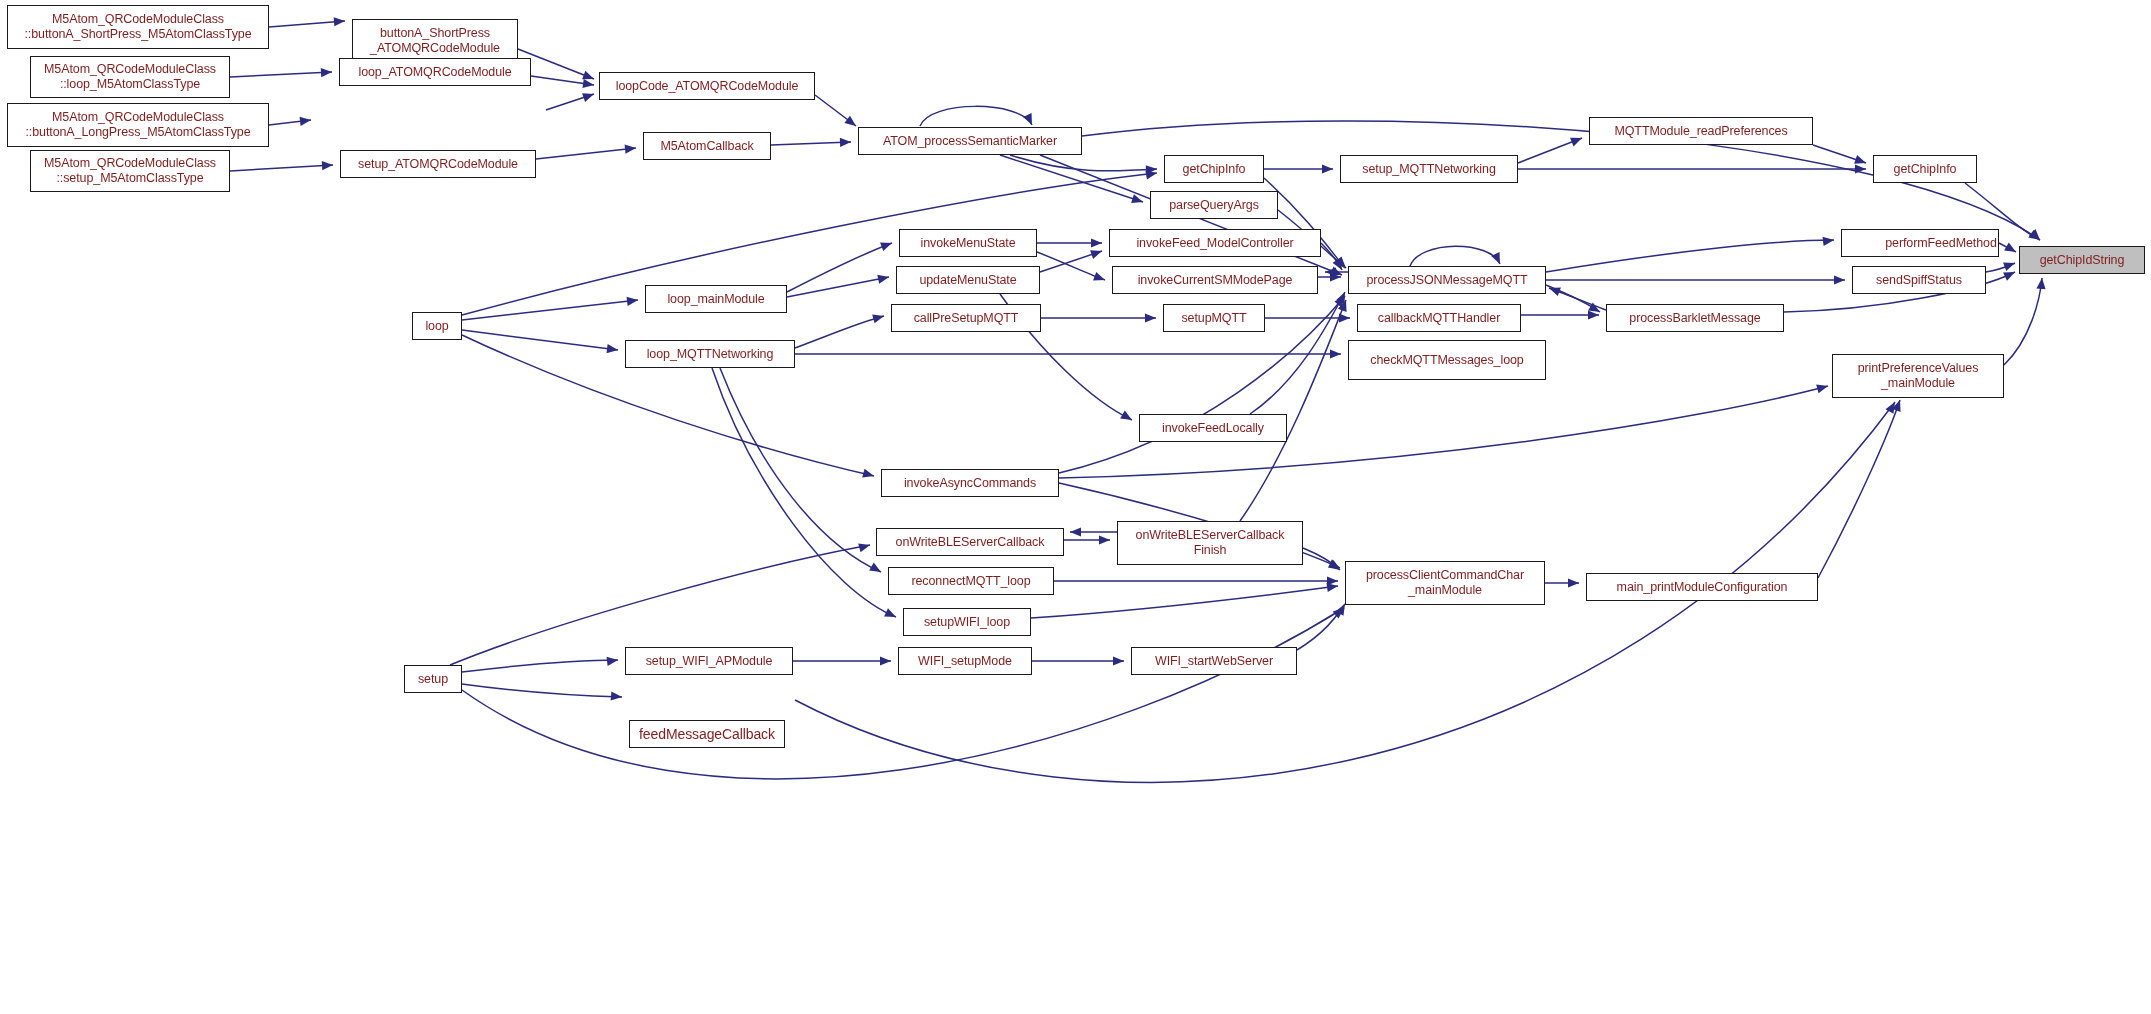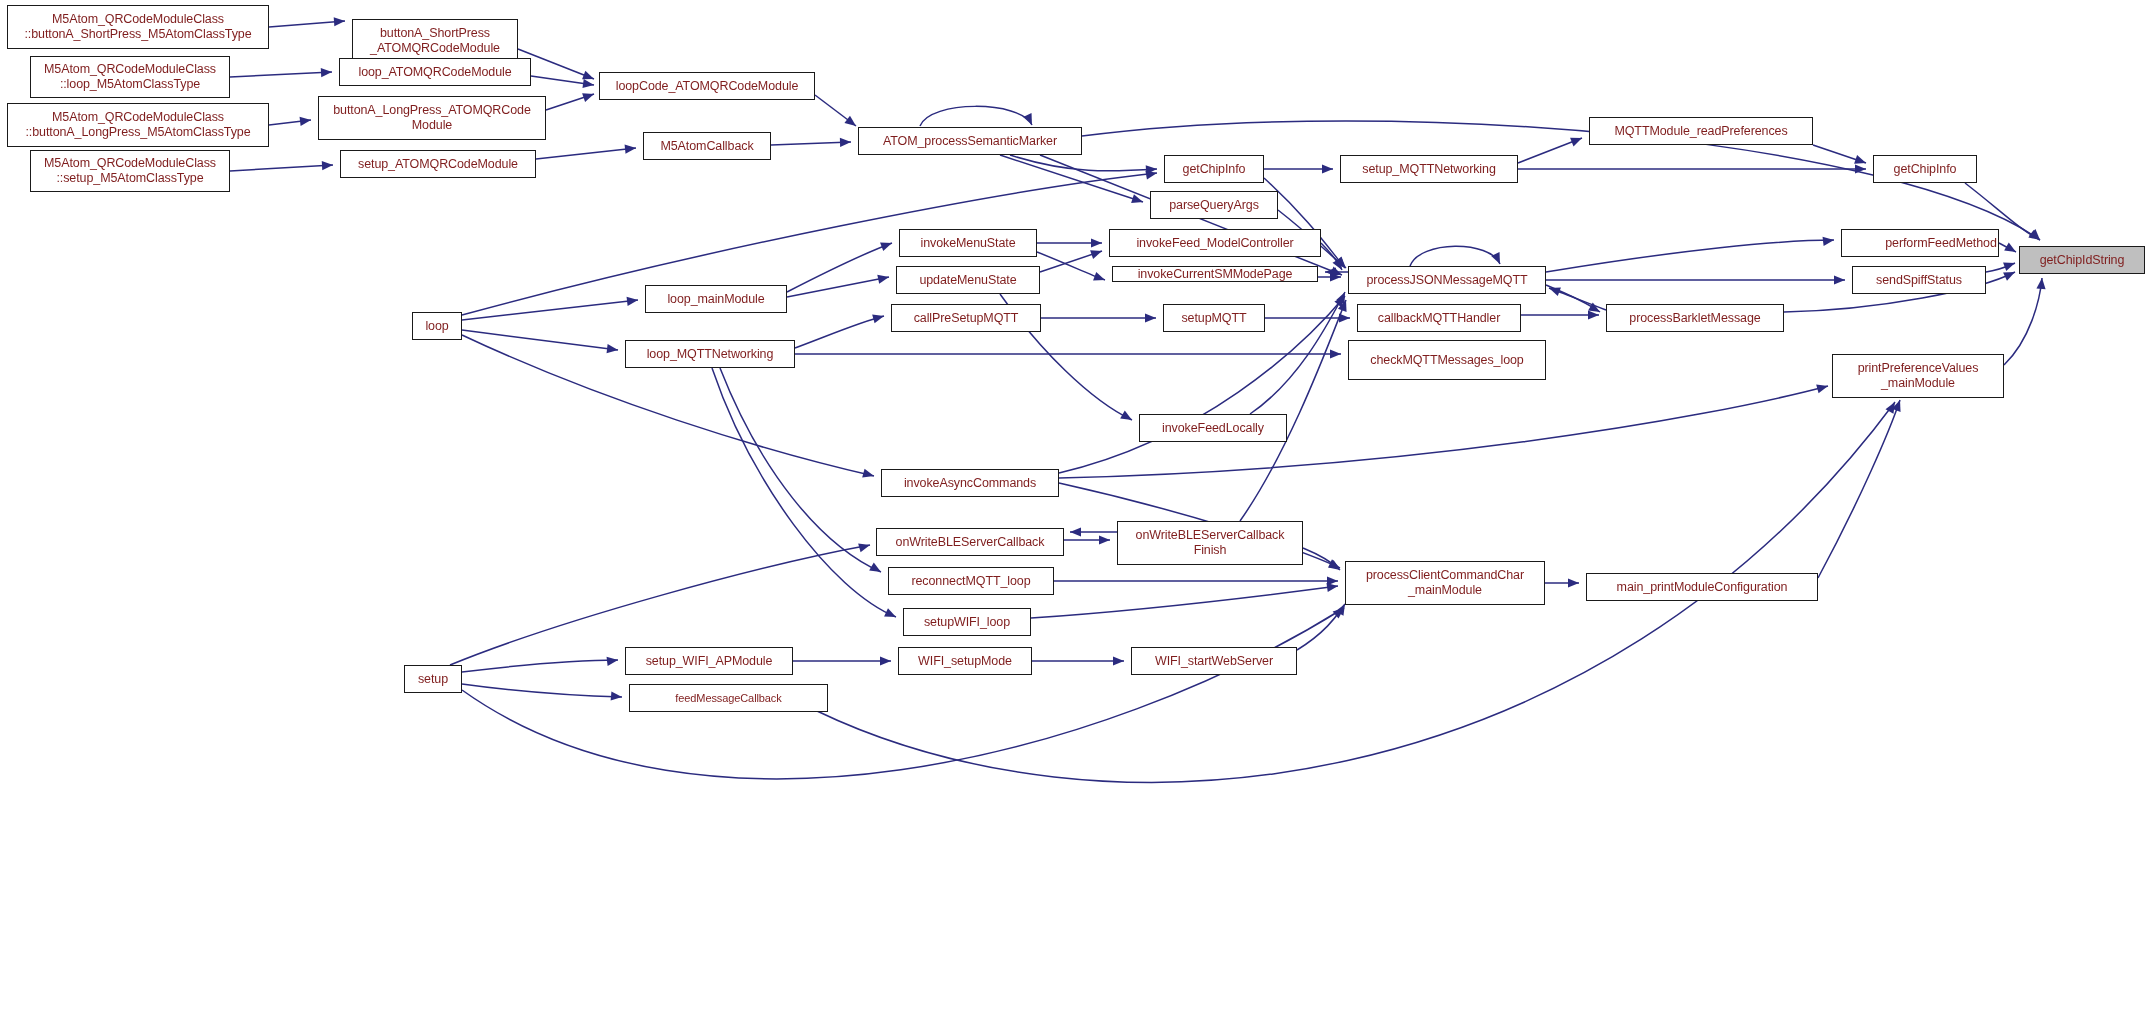--- a/index.html
+++ b/index.html
@@ -341,38 +341,36 @@
 <div class="node" style="left: 7px; top: 5px; width: 262px; height: 44px; font-size: 12.5px; border-color: rgb(26, 26, 26); background: rgb(255, 255, 255);"><span class="nodelabel">M5Atom_QRCodeModuleClass
 ::buttonA_ShortPress_M5AtomClassType</span></div>
     <div class="node" style="left: 352px; top: 19px; width: 166px; height: 44px; font-size: 12.5px; border-color: rgb(26, 26, 26); background: rgb(255, 255, 255);"><span class="nodelabel">buttonA_ShortPress
 _ATOMQRCodeModule</span></div>
     <div class="node" style="left: 30px; top: 56px; width: 200px; height: 42px; font-size: 12.5px; border-color: rgb(26, 26, 26); background: rgb(255, 255, 255);"><span class="nodelabel">M5Atom_QRCodeModuleClass
 ::loop_M5AtomClassType</span></div>
     <div class="node" style="left: 339px; top: 58px; width: 192px; height: 28px; font-size: 12.5px; border-color: rgb(26, 26, 26); background: rgb(255, 255, 255);"><span class="nodelabel">loop_ATOMQRCodeModule</span></div>
     <div class="node" style="left: 599px; top: 72px; width: 216px; height: 28px; font-size: 12.5px; border-color: rgb(26, 26, 26); background: rgb(255, 255, 255);"><span class="nodelabel">loopCode_ATOMQRCodeModule</span></div>
     <div class="node" style="left: 7px; top: 103px; width: 262px; height: 44px; font-size: 12.5px; border-color: rgb(26, 26, 26); background: rgb(255, 255, 255);"><span class="nodelabel">M5Atom_QRCodeModuleClass
 ::buttonA_LongPress_M5AtomClassType</span></div>
-    <div class="node" style="left: 318px; top: 96px; width: 228px; height: 44px; font-size: 12.5px; border-color: rgb(26, 26, 26); background: rgb(255, 255, 255);"><span class="nodelabel">buttonA_LongPress_ATOMQRCode
-Module</span></div>
     <div class="node" style="left: 30px; top: 150px; width: 200px; height: 42px; font-size: 12.5px; border-color: rgb(26, 26, 26); background: rgb(255, 255, 255);"><span class="nodelabel">M5Atom_QRCodeModuleClass
 ::setup_M5AtomClassType</span></div>
     <div class="node" style="left: 340px; top: 150px; width: 196px; height: 28px; font-size: 12.5px; border-color: rgb(26, 26, 26); background: rgb(255, 255, 255);"><span class="nodelabel">setup_ATOMQRCodeModule</span></div>
     <div class="node" style="left: 643px; top: 132px; width: 128px; height: 28px; font-size: 12.5px; border-color: rgb(26, 26, 26); background: rgb(255, 255, 255);"><span class="nodelabel">M5AtomCallback</span></div>
     <div class="node" style="left: 858px; top: 127px; width: 224px; height: 28px; font-size: 12.5px; border-color: rgb(26, 26, 26); background: rgb(255, 255, 255);"><span class="nodelabel">ATOM_processSemanticMarker</span></div>
     <div class="node" style="left: 1164px; top: 155px; width: 100px; height: 28px; font-size: 12.5px; border-color: rgb(26, 26, 26); background: rgb(255, 255, 255);"><span class="nodelabel">getChipInfo</span></div>
     <div class="node" style="left: 1150px; top: 191px; width: 128px; height: 28px; font-size: 12.5px; border-color: rgb(26, 26, 26); background: rgb(255, 255, 255);"><span class="nodelabel">parseQueryArgs</span></div>
     <div class="node" style="left: 1340px; top: 155px; width: 178px; height: 28px; font-size: 12.5px; border-color: rgb(26, 26, 26); background: rgb(255, 255, 255);"><span class="nodelabel">setup_MQTTNetworking</span></div>
     <div class="node" style="left: 1589px; top: 117px; width: 224px; height: 28px; font-size: 12.5px; border-color: rgb(26, 26, 26); background: rgb(255, 255, 255);"><span class="nodelabel">MQTTModule_readPreferences</span></div>
     <div class="node" style="left: 1873px; top: 155px; width: 104px; height: 28px; font-size: 12.5px; border-color: rgb(26, 26, 26); background: rgb(255, 255, 255);"><span class="nodelabel">getChipInfo</span></div>
     <div class="node highlight" style="left: 2019px; top: 246px; width: 126px; height: 28px; font-size: 12.5px; border-color: rgb(26, 26, 26); background: rgb(191, 191, 191);"><span class="nodelabel">getChipIdString</span></div>
     <div class="node" style="left: 899px; top: 229px; width: 138px; height: 28px; font-size: 12.5px; border-color: rgb(26, 26, 26); background: rgb(255, 255, 255);"><span class="nodelabel">invokeMenuState</span></div>
     <div class="node" style="left: 1109px; top: 229px; width: 212px; height: 28px; font-size: 12.5px; border-color: rgb(26, 26, 26); background: rgb(255, 255, 255);"><span class="nodelabel">invokeFeed_ModelController</span></div>
     <div class="node" style="left: 1841px; top: 229px; width: 158px; height: 28px; font-size: 12.5px; border-color: rgb(26, 26, 26); background: rgb(255, 255, 255); padding-left: 42px;"><span class="nodelabel">performFeedMethod</span></div>
     <div class="node" style="left: 896px; top: 266px; width: 144px; height: 28px; font-size: 12.5px; border-color: rgb(26, 26, 26); background: rgb(255, 255, 255);"><span class="nodelabel">updateMenuState</span></div>
-    <div class="node" style="left: 1112px; top: 266px; width: 206px; height: 16px; font-size: 12.5px; border-color: rgb(26, 26, 26); background: rgb(255, 255, 255);"><span class="nodelabel">invokeCurrentSMModePage</span></div>
+    <div class="node" style="left: 1112px; top: 266px; width: 206px; height: 28px; font-size: 12.5px; border-color: rgb(26, 26, 26); background: rgb(255, 255, 255);"><span class="nodelabel">invokeCurrentSMModePage</span></div>
     <div class="node" style="left: 1348px; top: 266px; width: 198px; height: 28px; font-size: 12.5px; border-color: rgb(26, 26, 26); background: rgb(255, 255, 255);"><span class="nodelabel">processJSONMessageMQTT</span></div>
     <div class="node" style="left: 1852px; top: 266px; width: 134px; height: 28px; font-size: 12.5px; border-color: rgb(26, 26, 26); background: rgb(255, 255, 255);"><span class="nodelabel">sendSpiffStatus</span></div>
     <div class="node" style="left: 645px; top: 285px; width: 142px; height: 28px; font-size: 12.5px; border-color: rgb(26, 26, 26); background: rgb(255, 255, 255);"><span class="nodelabel">loop_mainModule</span></div>
     <div class="node" style="left: 412px; top: 312px; width: 50px; height: 28px; font-size: 12.5px; border-color: rgb(26, 26, 26); background: rgb(255, 255, 255);"><span class="nodelabel">loop</span></div>
     <div class="node" style="left: 891px; top: 304px; width: 150px; height: 28px; font-size: 12.5px; border-color: rgb(26, 26, 26); background: rgb(255, 255, 255);"><span class="nodelabel">callPreSetupMQTT</span></div>
     <div class="node" style="left: 1163px; top: 304px; width: 102px; height: 28px; font-size: 12.5px; border-color: rgb(26, 26, 26); background: rgb(255, 255, 255);"><span class="nodelabel">setupMQTT</span></div>
     <div class="node" style="left: 1357px; top: 304px; width: 164px; height: 28px; font-size: 12.5px; border-color: rgb(26, 26, 26); background: rgb(255, 255, 255);"><span class="nodelabel">callbackMQTTHandler</span></div>
     <div class="node" style="left: 1606px; top: 304px; width: 178px; height: 28px; font-size: 12.5px; border-color: rgb(26, 26, 26); background: rgb(255, 255, 255);"><span class="nodelabel">processBarkletMessage</span></div>
     <div class="node" style="left: 625px; top: 340px; width: 170px; height: 28px; font-size: 12.5px; border-color: rgb(26, 26, 26); background: rgb(255, 255, 255);"><span class="nodelabel">loop_MQTTNetworking</span></div>
     <div class="node" style="left: 1348px; top: 340px; width: 198px; height: 40px; font-size: 12.5px; border-color: rgb(26, 26, 26); background: rgb(255, 255, 255);"><span class="nodelabel">checkMQTTMessages_loop</span></div>
@@ -385,14 +383,14 @@
 Finish</span></div>
     <div class="node" style="left: 888px; top: 567px; width: 166px; height: 28px; font-size: 12.5px; border-color: rgb(26, 26, 26); background: rgb(255, 255, 255);"><span class="nodelabel">reconnectMQTT_loop</span></div>
     <div class="node" style="left: 1345px; top: 561px; width: 200px; height: 44px; font-size: 12.5px; border-color: rgb(26, 26, 26); background: rgb(255, 255, 255);"><span class="nodelabel">processClientCommandChar
 _mainModule</span></div>
     <div class="node" style="left: 1586px; top: 573px; width: 232px; height: 28px; font-size: 12.5px; border-color: rgb(26, 26, 26); background: rgb(255, 255, 255);"><span class="nodelabel">main_printModuleConfiguration</span></div>
     <div class="node" style="left: 903px; top: 608px; width: 128px; height: 28px; font-size: 12.5px; border-color: rgb(26, 26, 26); background: rgb(255, 255, 255);"><span class="nodelabel">setupWIFI_loop</span></div>
     <div class="node" style="left: 625px; top: 647px; width: 168px; height: 28px; font-size: 12.5px; border-color: rgb(26, 26, 26); background: rgb(255, 255, 255);"><span class="nodelabel">setup_WIFI_APModule</span></div>
     <div class="node" style="left: 898px; top: 647px; width: 134px; height: 28px; font-size: 12.5px; border-color: rgb(26, 26, 26); background: rgb(255, 255, 255);"><span class="nodelabel">WIFI_setupMode</span></div>
     <div class="node" style="left: 1131px; top: 647px; width: 166px; height: 28px; font-size: 12.5px; border-color: rgb(26, 26, 26); background: rgb(255, 255, 255);"><span class="nodelabel">WIFI_startWebServer</span></div>
     <div class="node" style="left: 404px; top: 665px; width: 58px; height: 28px; font-size: 12.5px; border-color: rgb(26, 26, 26); background: rgb(255, 255, 255);"><span class="nodelabel">setup</span></div>
-    <div class="node" style="left: 629px; top: 684px; width: 199px; height: 28px; font-size: 11px; border-color: rgb(26, 26, 26); background: rgb(255, 255, 255);"><span class="nodelabel">feedMessageCallback</span></div>
+    <div class="node" style="left: 629px; top: 720px; width: 156px; height: 28px; font-size: 14px; border-color: rgb(26, 26, 26); background: rgb(255, 255, 255);"><span class="nodelabel">feedMessageCallback</span></div>
   </div>
 
 </body></html>

